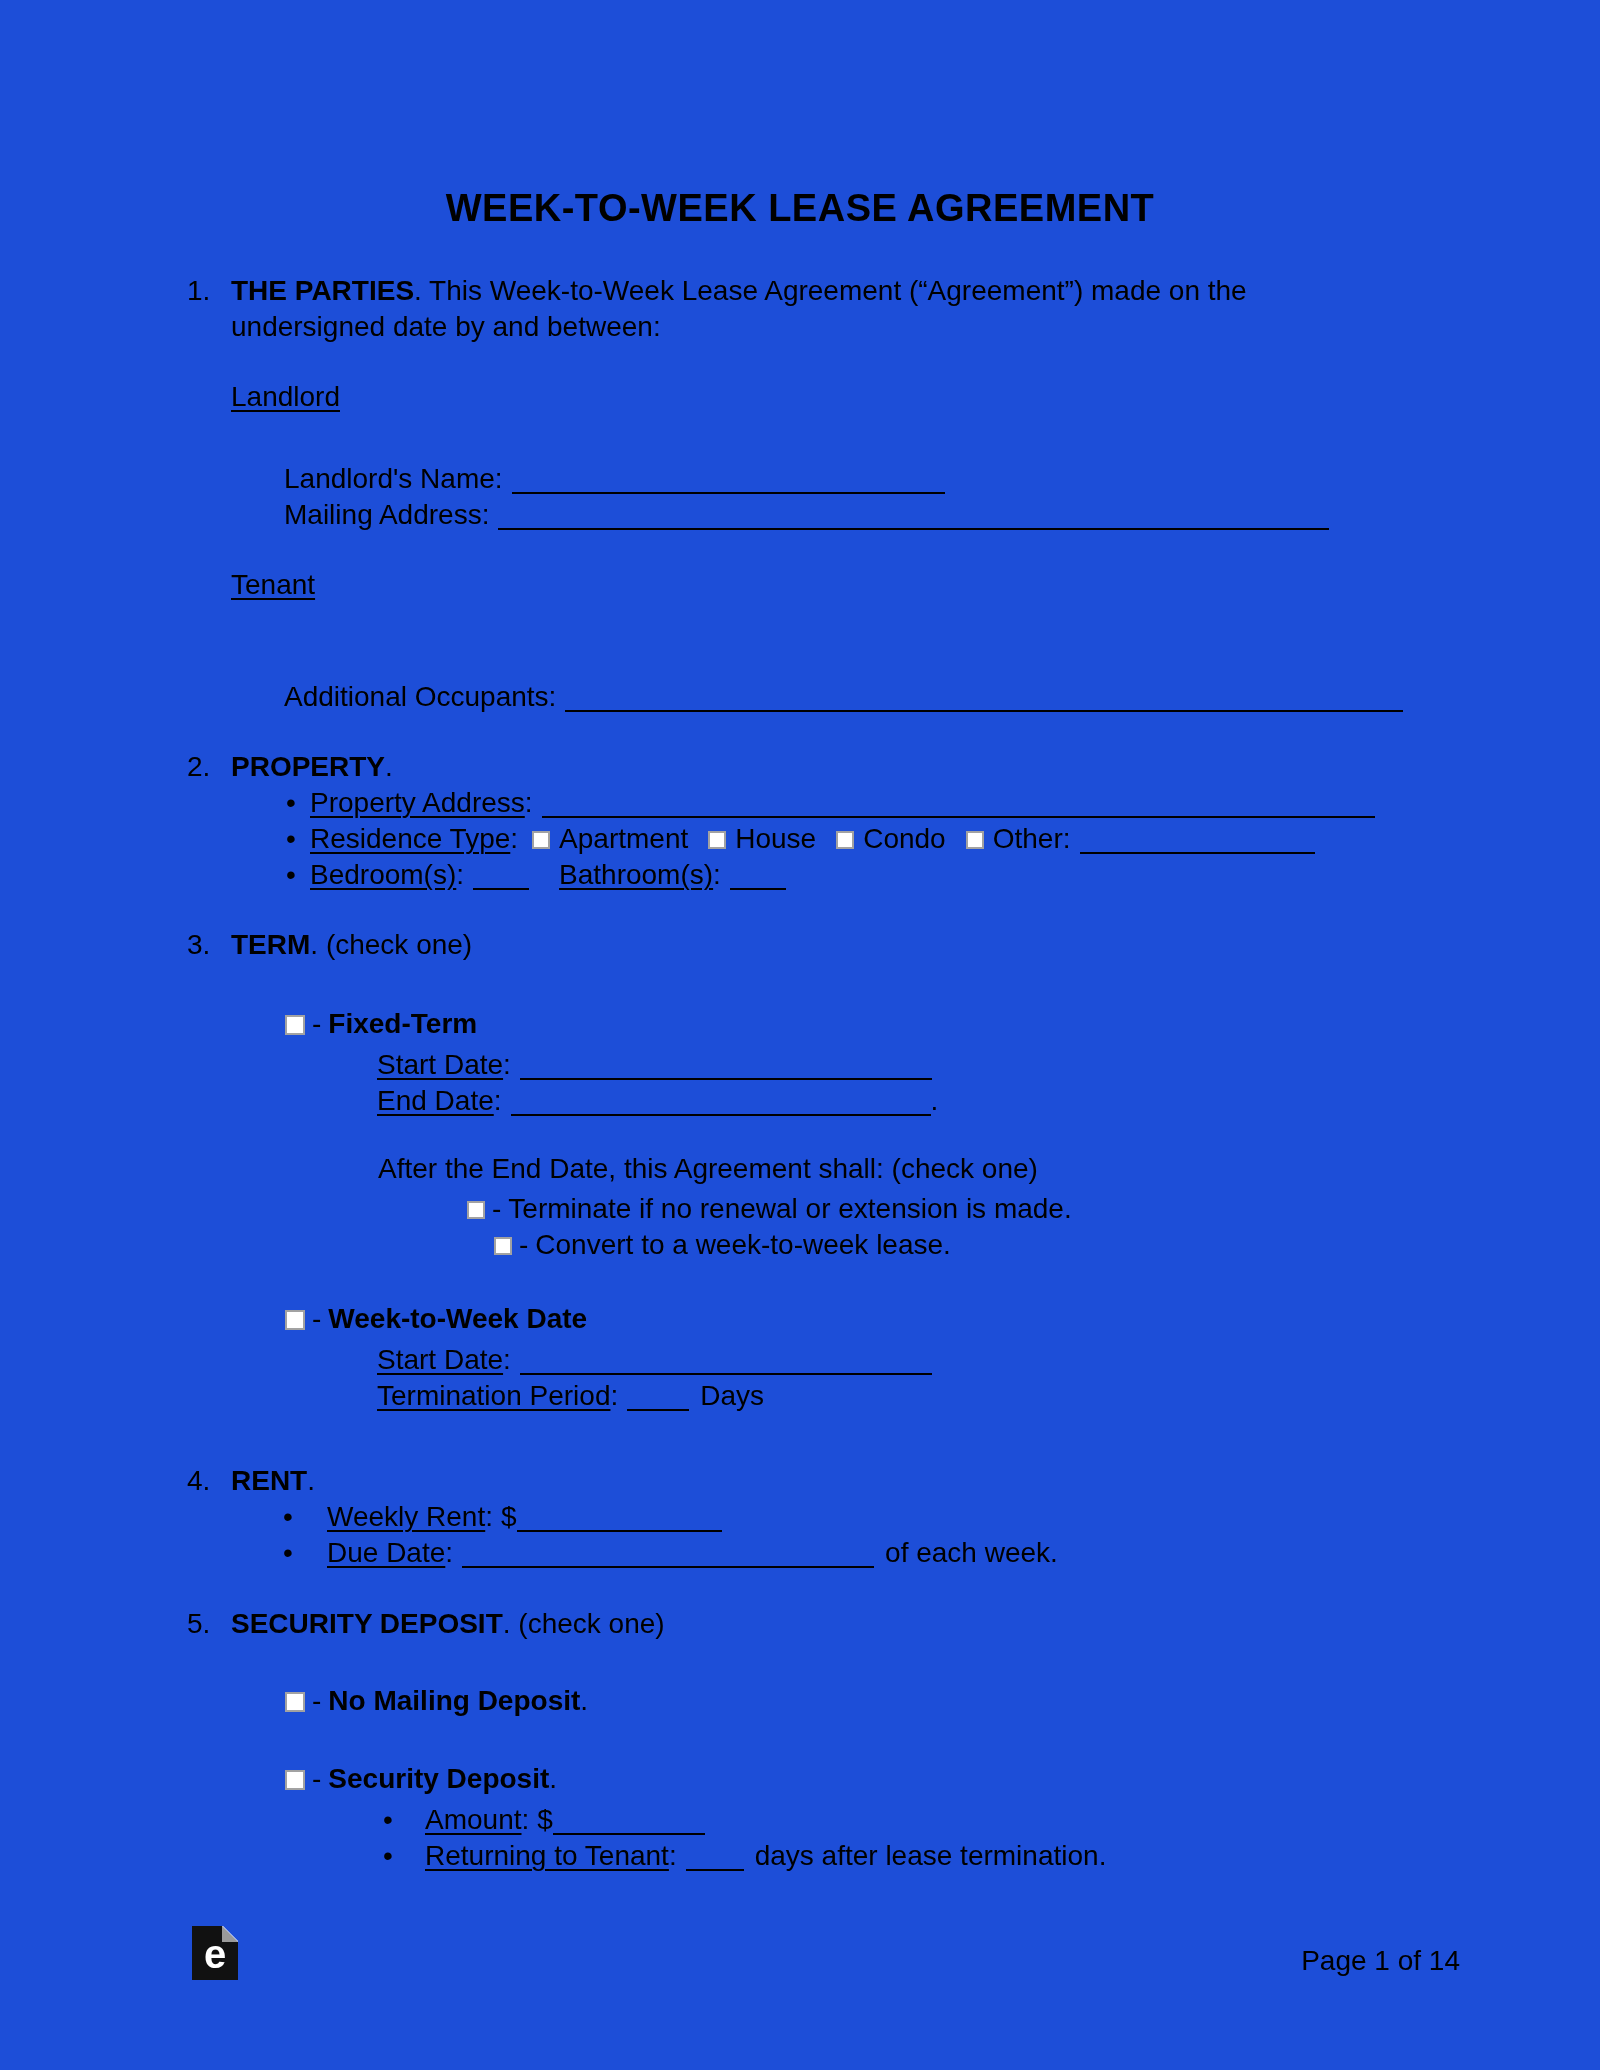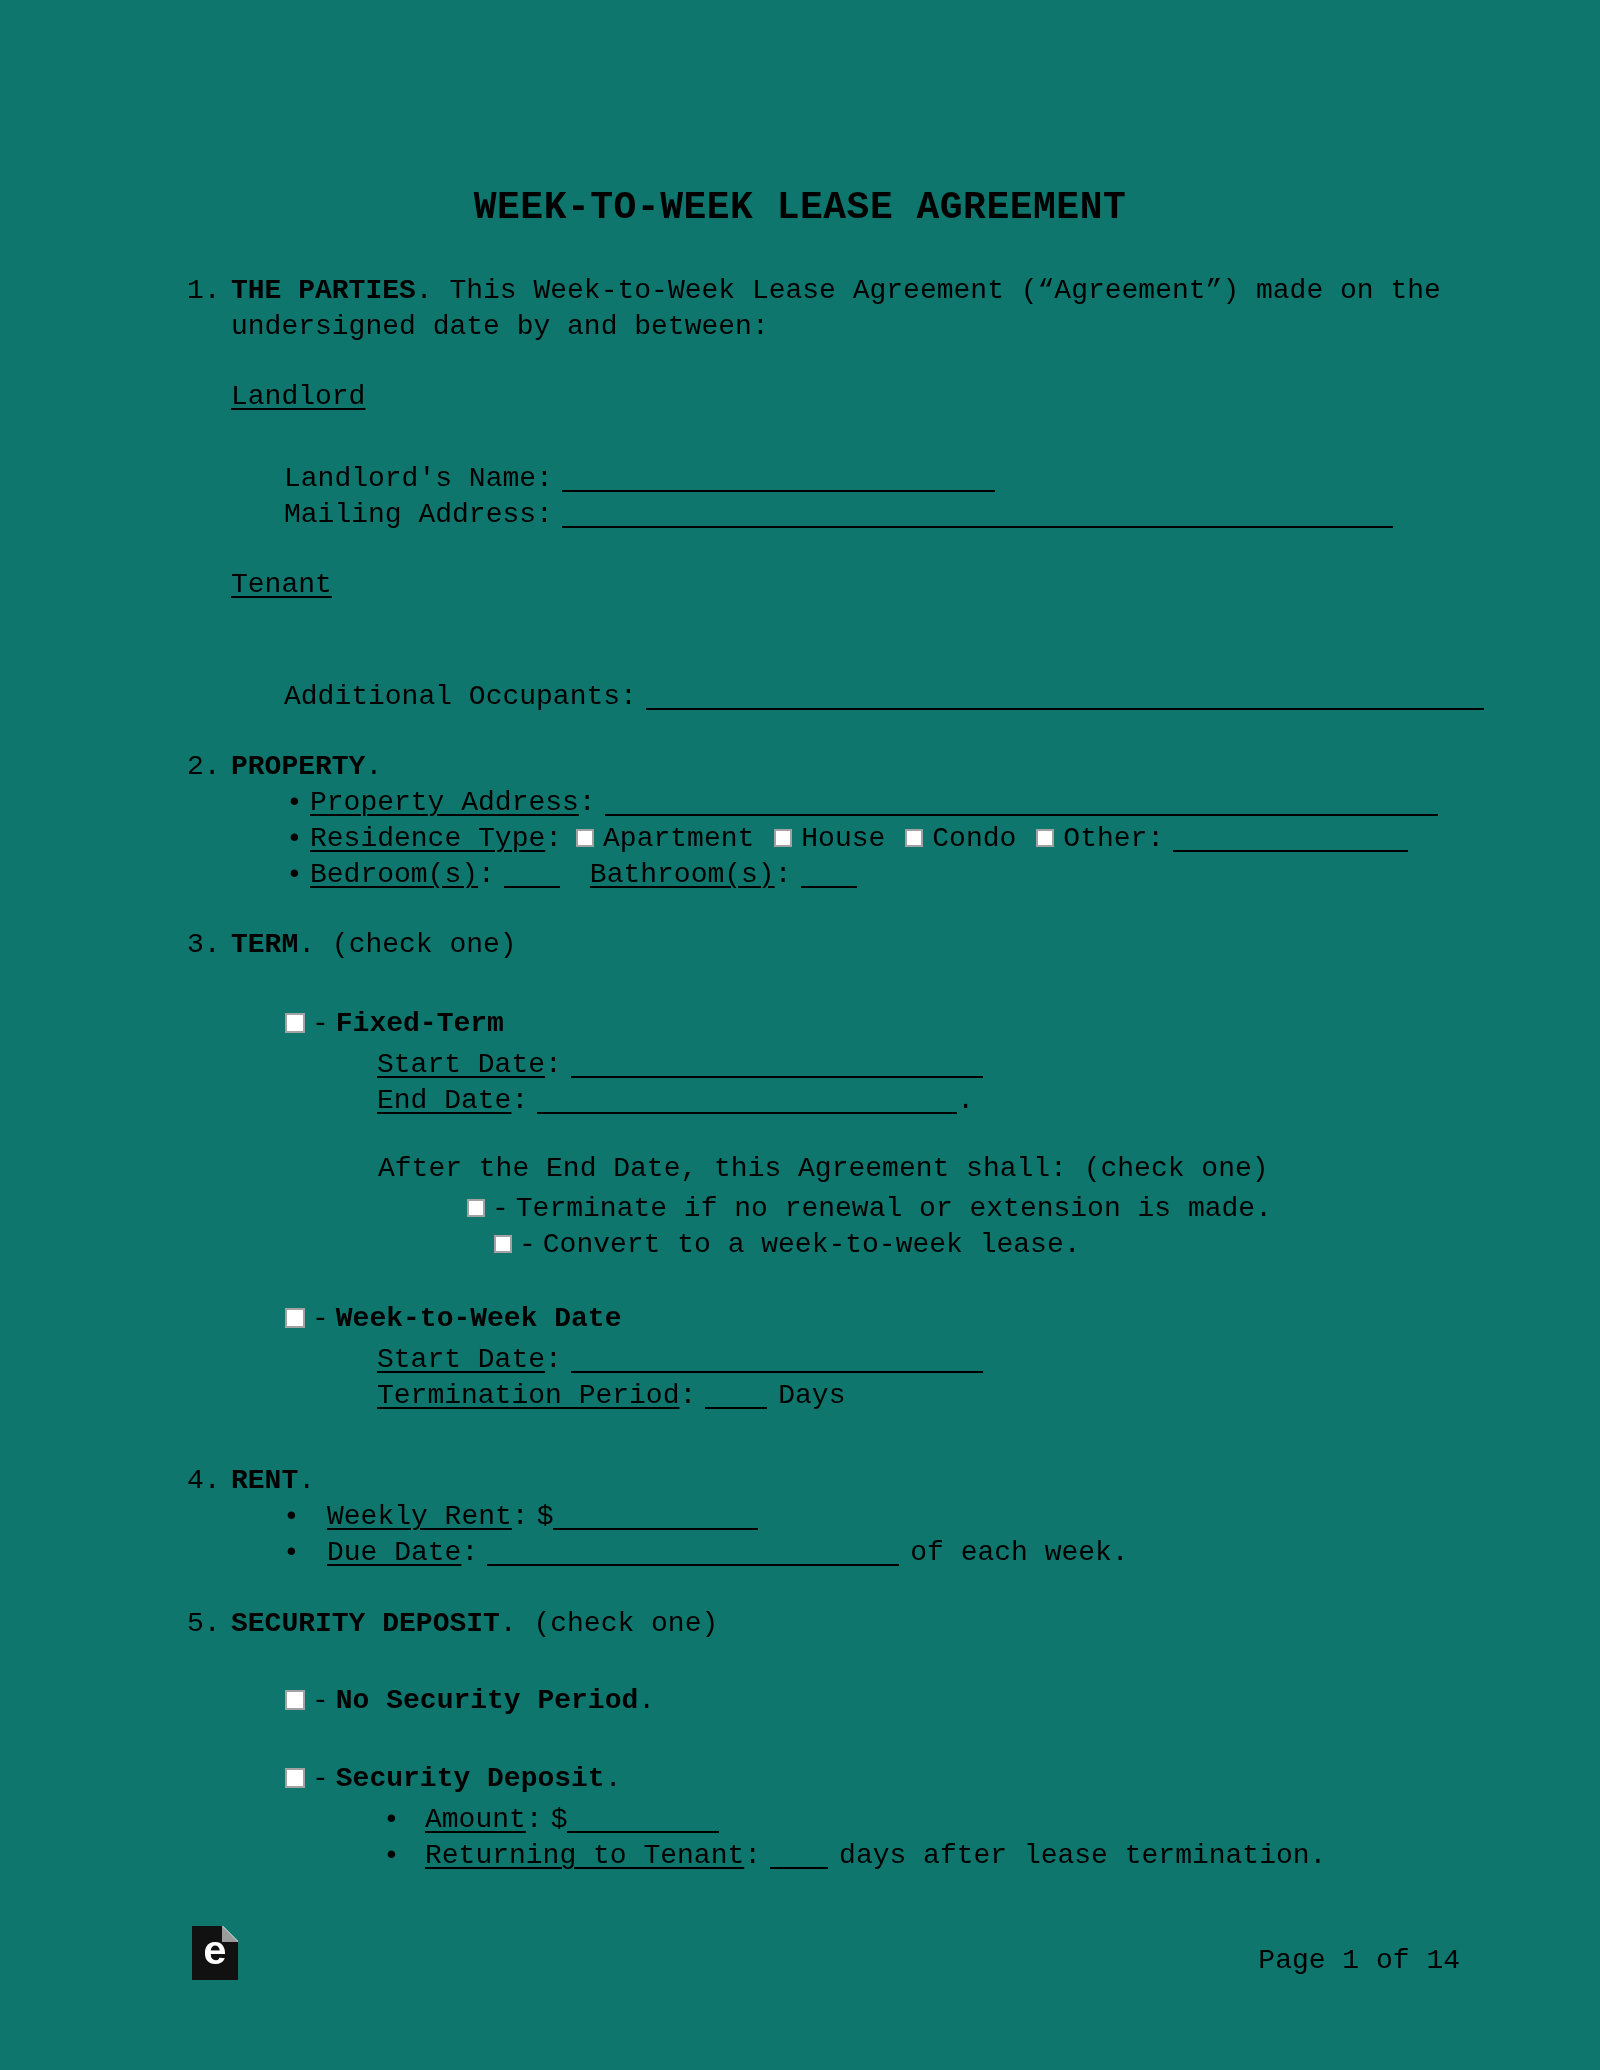--- a/index.html
+++ b/index.html
@@ -1,19 +1,19 @@
 <!DOCTYPE html>
 <html><head>
 <meta charset="utf-8">
 <style>
   html,body { margin:0; padding:0; background:#e8e8e8; }
   .page {
     position:relative; width:1600px; height:2070px; margin:0 auto;
-    background:#0f766e; color:#000;
-    font-family:Liberation Mono, monospace;
+    background:#1d4ed8; color:#000;
+    font-family:Liberation Sans, sans-serif;
     font-size:28px; line-height:34px;
   }
   .line { position:absolute; white-space:nowrap; }
   .num  { position:absolute; left:187px; white-space:nowrap; }
   .b    { font-weight:bold; }
   .ul   { text-decoration:underline; text-underline-offset:4px; text-decoration-thickness:2px; }
   .title{
     position:absolute; top:186px; left:0; width:1600px; text-align:center;
     font-size:38px; font-weight:bold; line-height:44px; letter-spacing:0.5px;
   }
@@ -93,21 +93,21 @@
 
   <div class="bullet" style="top:1500px;left:283px">•</div>
   <div class="line" style="top:1500px;left:327px"><span class="ul">Weekly Rent</span><span>:</span><span style="margin-left:8px">$</span><span class="bl" style="width:205px;margin-left:0"></span></div>
 
   <div class="bullet" style="top:1536px;left:283px">•</div>
   <div class="line" style="top:1536px;left:327px"><span class="ul">Due Date</span><span>:</span><span class="bl" style="width:412px"></span><span class="sfx">of each week.</span></div>
 
   <div class="num" style="top:1607px">5.</div>
   <div class="line" style="top:1607px;left:231px"><span class="b">SECURITY DEPOSIT</span><span>. (check one)</span></div>
 
-  <div class="line" style="top:1684px;left:285px"><span class="cb"></span><span class="dash">-</span><span class="b">No Security Period</span><span>.</span></div>
+  <div class="line" style="top:1684px;left:285px"><span class="cb"></span><span class="dash">-</span><span class="b">No Mailing Deposit</span><span>.</span></div>
 
   <div class="line" style="top:1762px;left:285px"><span class="cb"></span><span class="dash">-</span><span class="b">Security Deposit</span><span>.</span></div>
 
   <div class="bullet" style="top:1803px;left:383px">•</div>
   <div class="line" style="top:1803px;left:425px"><span class="ul">Amount</span><span>:</span><span style="margin-left:8px">$</span><span class="bl" style="width:152px;margin-left:0"></span></div>
 
   <div class="bullet" style="top:1839px;left:383px">•</div>
   <div class="line" style="top:1839px;left:425px"><span class="ul">Returning to Tenant</span><span>:</span><span class="bl" style="width:58px"></span><span class="sfx">days after lease termination.</span></div>
 
   <div class="logo">

